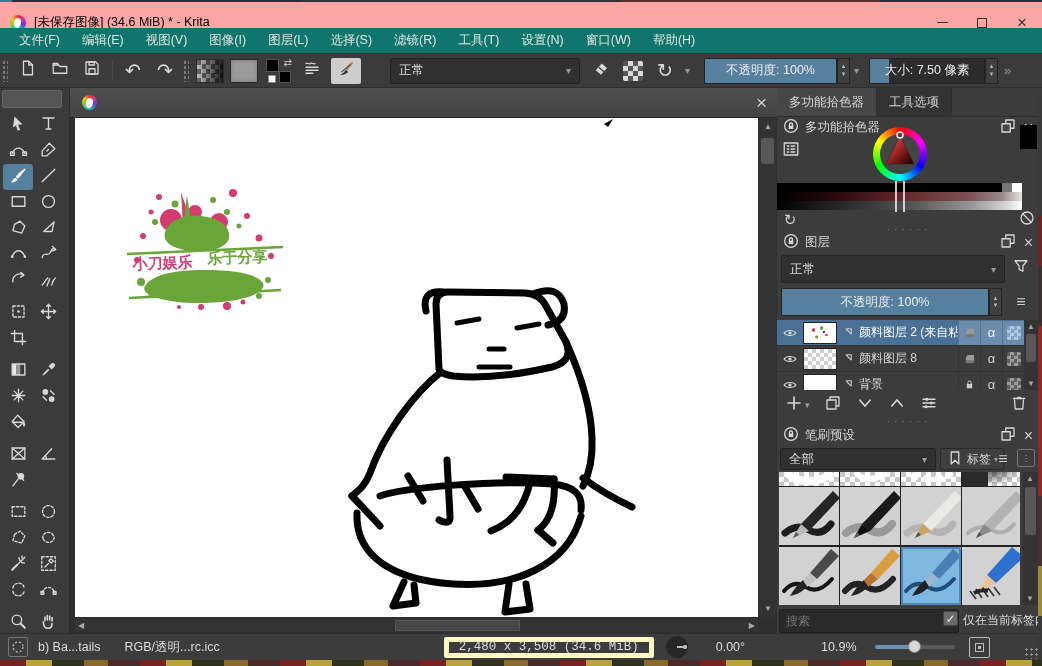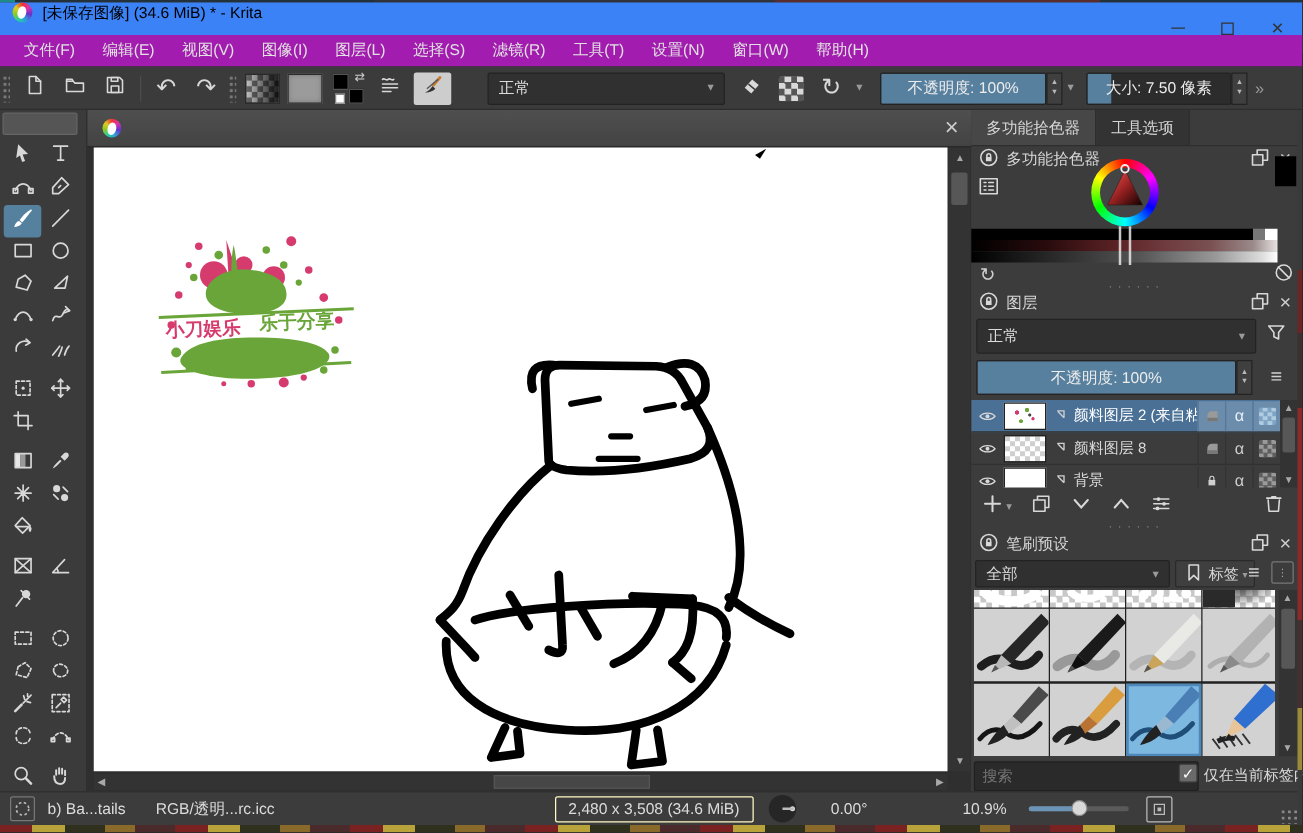--- a/index.html
+++ b/index.html
@@ -8,32 +8,32 @@
   .app { position:relative; width:1042px; height:666px; overflow:hidden; background:#3b3b3b; }
   .abs { position:absolute; }
   
   .strip-top { left:0; top:0; width:1042px; height:2px;
     background:linear-gradient(90deg,#1f8a8a 0 12px,#23313a 12px 300px,#30343a 300px 620px,#5a2c2c 620px 880px,#23313a 880px); }
   .strip-bottom { left:0; top:660px; width:1042px; height:6px;
     background:repeating-linear-gradient(90deg,#7a2222 0 26px,#b8a23a 26px 52px,#30301f 52px 84px,#8a6a2a 84px 108px,#4a2a2a 108px 140px); }
   .strip-right { left:1038px; top:96px; width:4px; height:564px;
     background:linear-gradient(180deg,#3a3a3a 0 120px,#6a2525 120px 170px,#3a3030 170px 230px,#8a2a2a 230px 400px,#443030 400px 470px,#9a8a3a 470px 520px,#3a3a3a 520px); }
   
-  .titlebar { left:0; top:2px; width:1042px; height:41px; background:#3b82f6; display:flex; color:#000; }
+  .titlebar { left:0; top:2px; width:1042px; height:41px; background:#fca5a5; display:flex; align-items:center; color:#000; }
   .krita-logo { width:16px; height:16px; border-radius:50%; margin:0 8px 0 10px;
     background:conic-gradient(#e33,#d3a,#63c,#39d,#2ca,#8c2,#dc2,#e33); position:relative; }
   .krita-logo::after{ content:""; position:absolute; left:4px; top:3px; width:7px; height:10px; border-radius:50% 60% 50% 60%; background:#fff; transform:rotate(20deg); }
   .title-text { font-size:12.5px; }
   .win-controls { margin-left:auto; display:flex; height:100%; }
   .win-btn { width:40px; height:100%; display:flex; align-items:center; justify-content:center; color:#333; font-size:15px; }
   .win-btn .bar { width:11px; height:1px; background:#333; }
   .win-btn .box { width:10px; height:10px; border:1px solid #333; }
   .win-btn .x { font-size:17px; line-height:1; }
   
-  .menubar { left:0; top:28px; width:1042px; height:26px; background:#a21caf; display:flex; align-items:flex-end; padding-left:8px; border-bottom:1px solid #333; }
+  .menubar { left:0; top:28px; width:1042px; height:26px; background:#0f766e; display:flex; align-items:flex-end; padding-left:8px; border-bottom:1px solid #333; }
   .menu-item { color:#e2e2e2; font-size:12.5px; padding:0 11px; height:100%; display:flex; align-items:center; }
   
   .toolbar { left:0; top:54px; width:1042px; height:34px; background:#3b3b3b; border-bottom:1px solid #2d2d2d; display:flex; align-items:center; }
   .tgrip { width:6px; height:22px; margin:0 4px 0 2px;
     background-image:radial-gradient(#787878 1px,transparent 1.2px); background-size:4px 5px; }
   .tbtn { width:26px; height:26px; margin:0 3px; display:flex; align-items:center; justify-content:center; border-radius:3px; color:#d8d8d8; font-size:19px; }
   .tsep { width:1px; height:20px; background:#4c4c4c; margin:0 4px; }
   .swatch { width:28px; height:24px; margin:0 3px; border:1px solid #2a2a2a; }
   .swatch.gradient { background:
       linear-gradient(90deg,rgba(0,0,0,0) 0,rgba(0,0,0,.85) 100%),
@@ -122,21 +122,21 @@
   .btile { width:60px; background:#d2d2d2; position:relative; overflow:hidden; }
   .btile.selected { background:#7db8e0; outline:2px solid #4e87b8; outline-offset:-2px; }
   .btile.checkerbg { background:repeating-conic-gradient(#fff 0% 25%,#c8c8c8 0% 50%); background-size:10px 10px; }
   .searchbox { position:absolute; height:24px; background:#2a2a2a; border:1px solid #202020; border-radius:2px; color:#9a9a9a; font-size:12px; padding:0 6px; font-family:inherit; }
   .checkbox { position:absolute; width:15px; height:15px; background:#6a6a6a; border:1px solid #444; border-radius:2px; color:#fff; font-size:12px; line-height:14px; text-align:center; }
   .cb-label { position:absolute; color:#dcdcdc; font-size:12px; white-space:nowrap; }
   
   .statusbar { left:0; top:633px; width:1042px; height:27px; background:#3c3c3c; border-top:1px solid #2e2e2e; display:flex; align-items:center; color:#dcdcdc; font-size:12.5px; }
   .sb-icon { width:20px; height:20px; border:1px solid #777; border-radius:2px; margin:0 10px 0 8px; display:flex; align-items:center; justify-content:center; }
   .sb-text { margin-right:24px; }
-  .dims-box { border:1px solid #fef9c3; border-radius:2px; height:21px; display:flex; align-items:center; padding:0 10px; margin-left:200px; }
+  .dims-box { border:5px solid #fef9c3; border-radius:2px; height:21px; display:flex; align-items:center; padding:0 10px; margin-left:200px;font-family:Liberation Mono, monospace; }
   .dial { width:22px; height:22px; border-radius:50%; background:#262626; margin-left:12px; position:relative; }
   .dial::after { content:""; position:absolute; left:11px; top:10px; width:9px; height:2px; background:#bbb; }
   .dial::before { content:""; position:absolute; right:1px; top:9px; width:4px; height:4px; border-radius:50%; background:#ddd; }
   .zoom-slider { position:relative; width:80px; height:4px; background:#5a5a5a; border-radius:2px; margin-left:18px; }
   .zoom-slider .zfill { position:absolute; left:0; top:0; bottom:0; width:48%; background:#6b93b5; border-radius:2px; }
   .zoom-slider .zhandle { position:absolute; left:42%; top:-5px; width:13px; height:13px; border-radius:50%; background:#d8d8d8; border:1px solid #888; }
   .fit-btn { width:21px; height:21px; border:1px solid #bbb; border-radius:2px; margin-left:14px; display:flex; align-items:center; justify-content:center; }
   .fit-btn .inner { width:9px; height:9px; border:1px solid #bbb; display:flex; align-items:center; justify-content:center; }
   .fit-btn .dot { width:3px; height:3px; background:#bbb; }
   .resize-grip { position:absolute; right:4px; bottom:1px; width:14px; height:12px;

